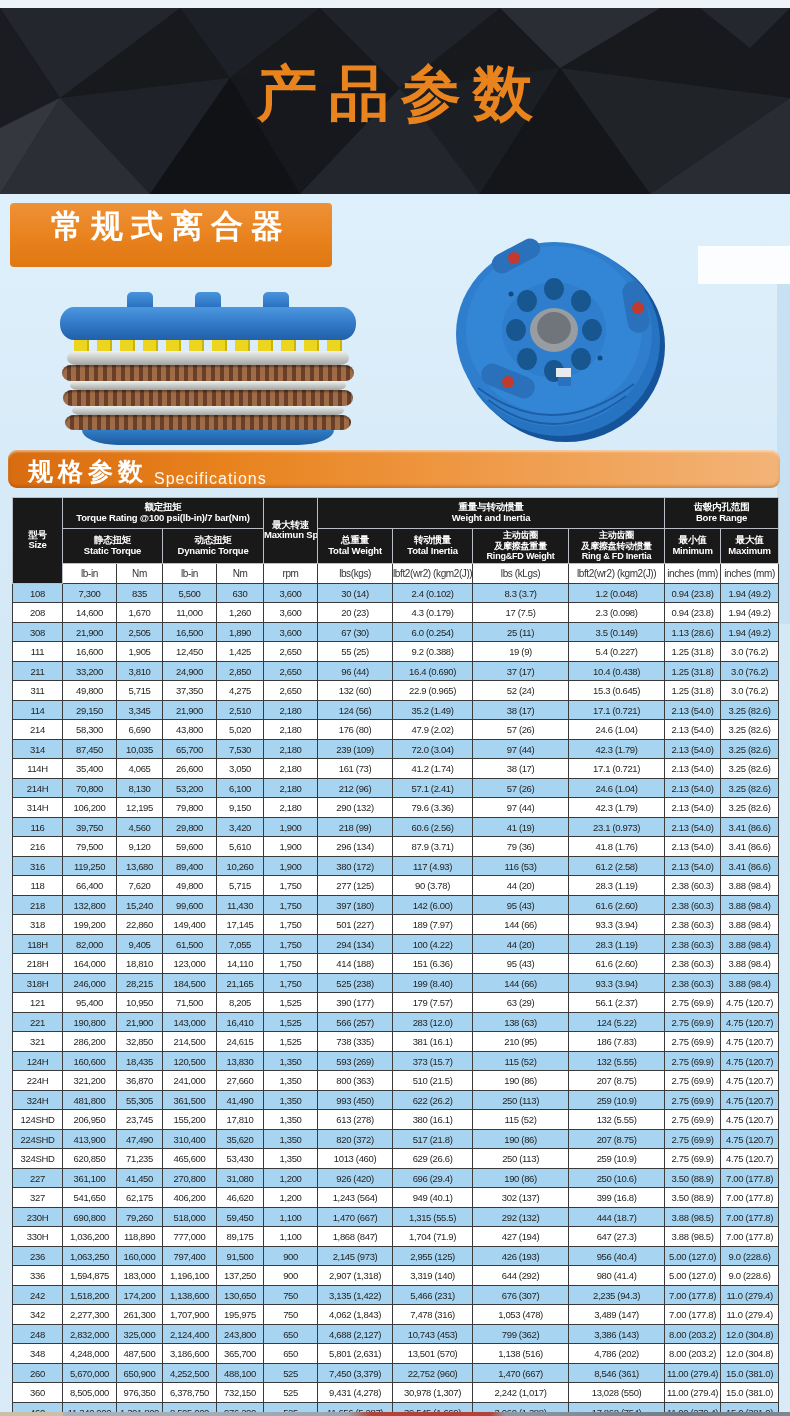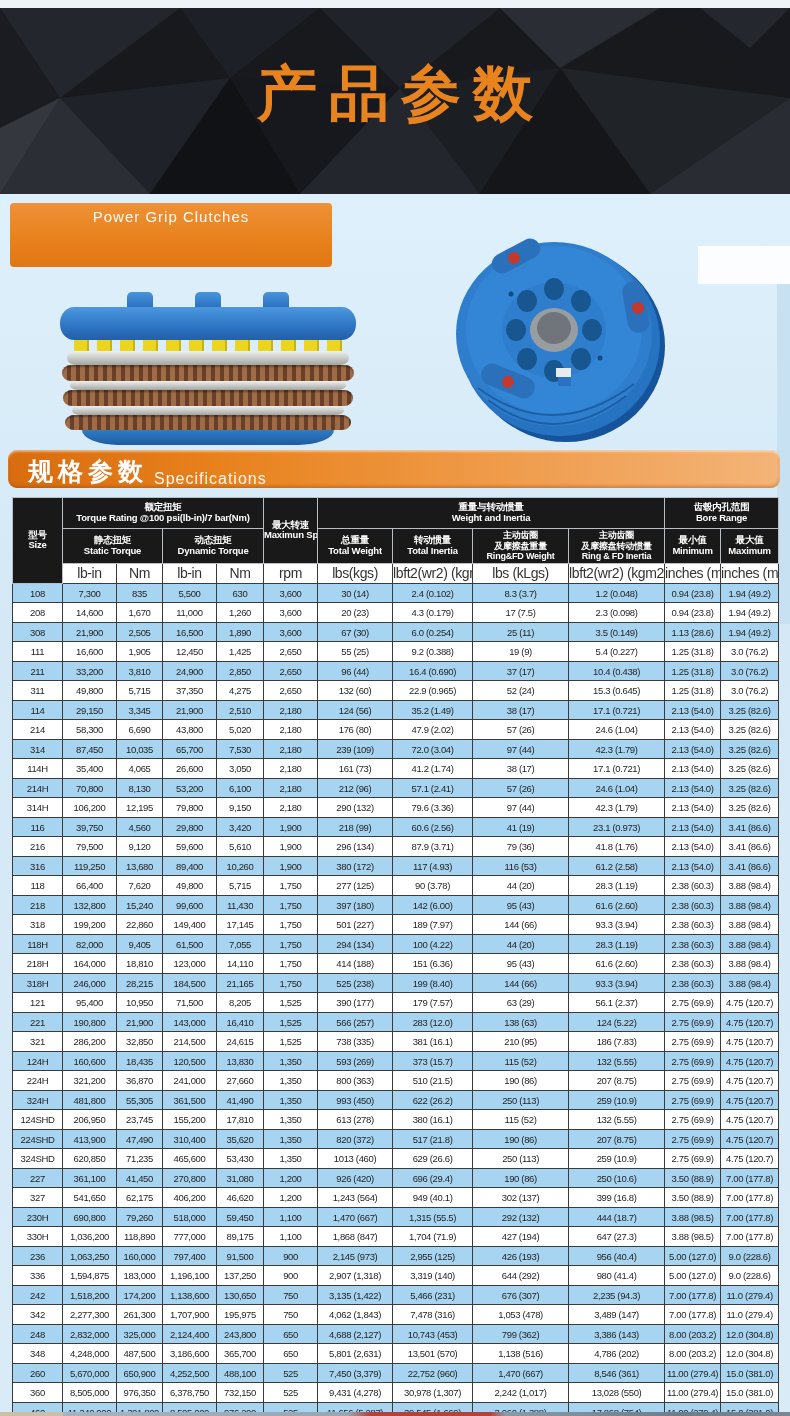--- a/index.html
+++ b/index.html
@@ -57,21 +57,21 @@
 
   
   table.spec{position:absolute;left:12px;top:303px;width:766px;border-collapse:collapse;
         table-layout:fixed;font-family:"Liberation Sans","DejaVu Sans",sans-serif;}
   table.spec th, table.spec td{overflow:hidden;white-space:nowrap;}
   thead th{background:#191919;color:#fff;border:1px solid #b9bec4;
         font-size:9.5px;font-weight:bold;line-height:1.12;padding:1px 0;letter-spacing:-0.2px;}
   thead tr.h1 th{height:28px;}
   thead tr.h2 th{height:30px;}
   thead tr.h2 th .sm{font-size:9px;text-align:center;}
-  thead tr.h3 th{background:#fff;color:#333;font-weight:normal;font-size:14px;
+  thead tr.h3 th{background:#fff;color:#333;font-weight:normal;font-size:10px;
         letter-spacing:-0.4px;height:17px;border:1px solid #3a3a3a;}
   thead th .en{font-weight:bold;}
   thead tr.h2 th{white-space:normal;}
   th[data-name="col-speed"]{white-space:normal;}
   tbody td{border:1px solid #3a3a3a;text-align:center;font-size:9.5px;color:#1f1f1f;
         height:18.5px;padding:0 1px;letter-spacing:-0.35px;}
   tbody tr:nth-child(odd){background:#a7d4f1;}
   tbody tr:nth-child(even){background:#ffffff;}
 
   
@@ -107,21 +107,21 @@
       <polygon points="700,0 790,0 750,40" fill="#24272d"></polygon>
     </svg>
     <div class="hero-title" data-name="page-title">产品参数</div>
   </div>
 
   <div class="content" data-name="content-area">
     <div class="white-corner" data-name="photo-background-patch"></div>
     <div class="right-band" data-name="photo-background-band"></div>
 
     <div class="section-banner" data-name="section-banner">
-      <span class="en" data-name="section-title-en">Power Grip Clutches</span>
+      <span class="zh" data-name="section-title-zh">常规式离合器</span>
     </div>
 
     <div class="clutch" data-name="clutch-photo">
       <div class="posts" data-name="clutch-posts">
         <div class="post"></div>
         <div class="post"></div>
         <div class="post"></div>
       </div>
       <div class="cap" data-name="clutch-top-plate"></div>
       <div class="teeth" data-name="clutch-yellow-teeth"></div>

